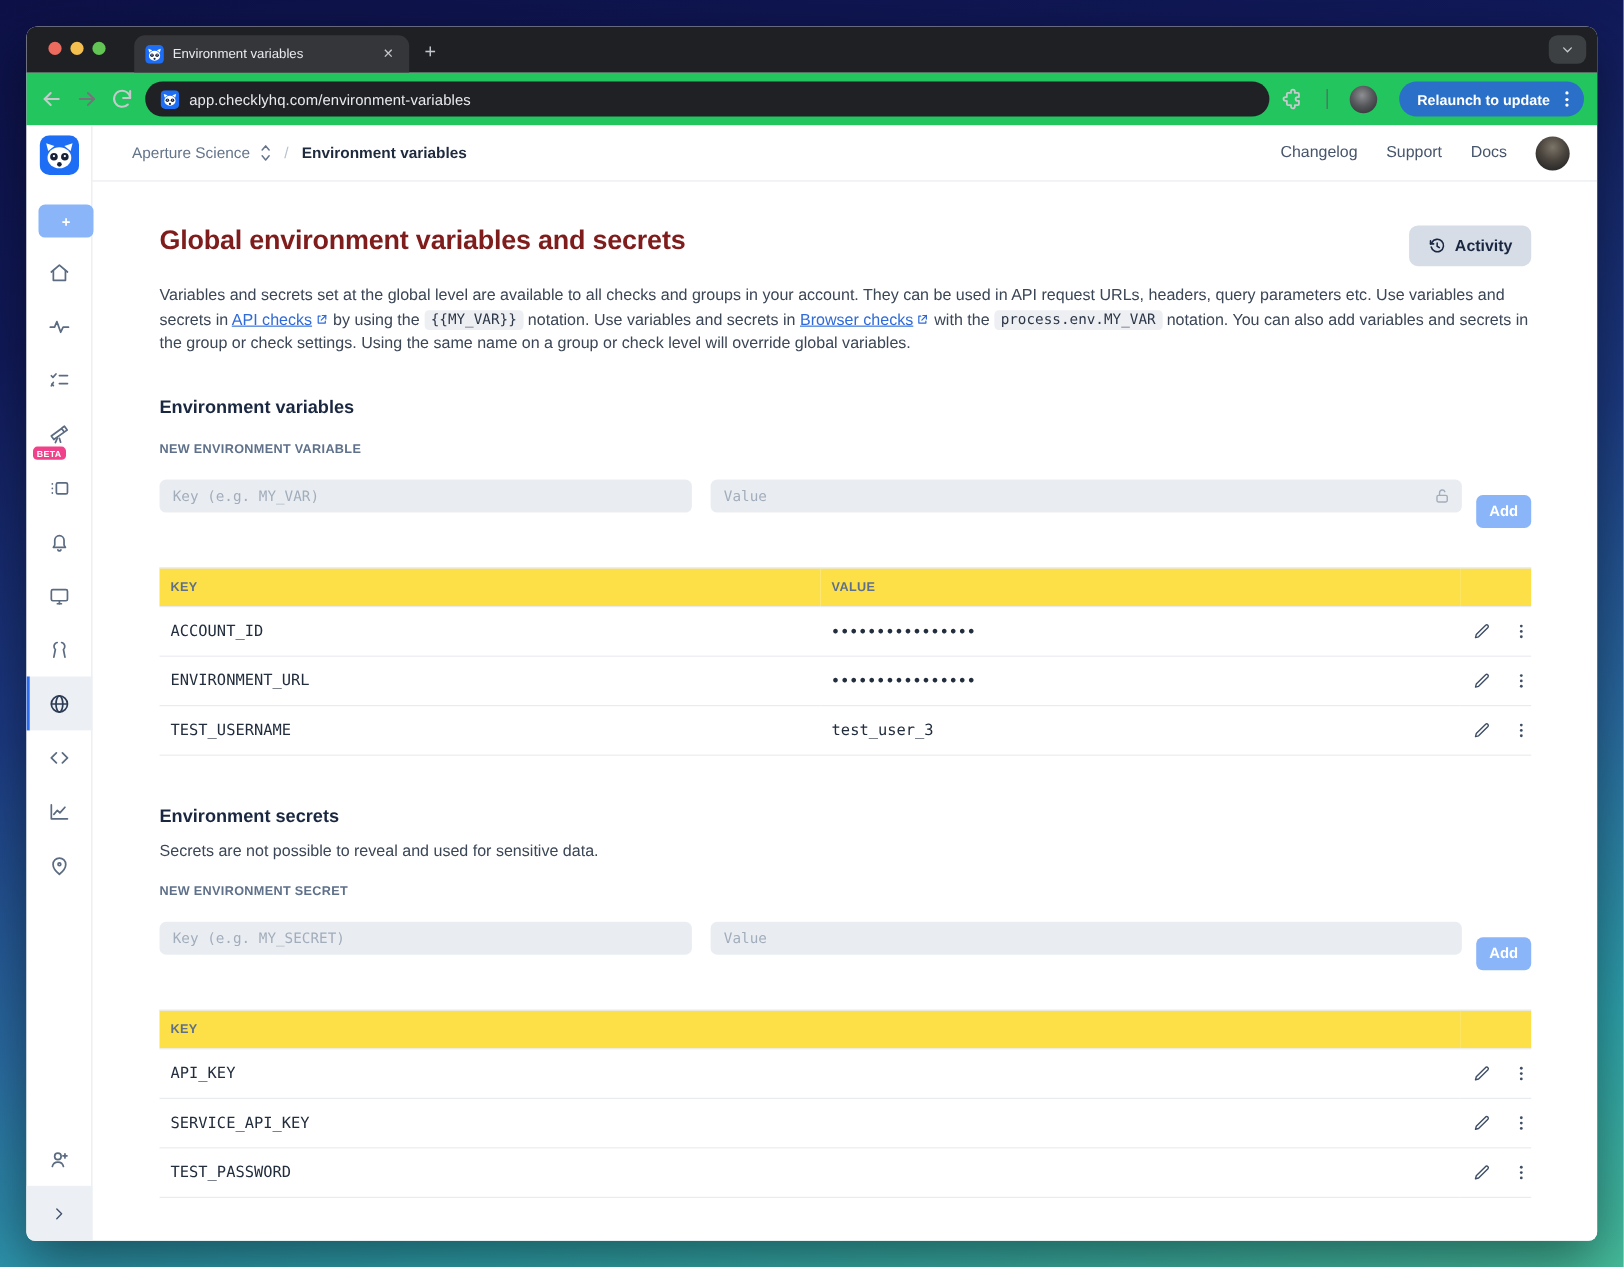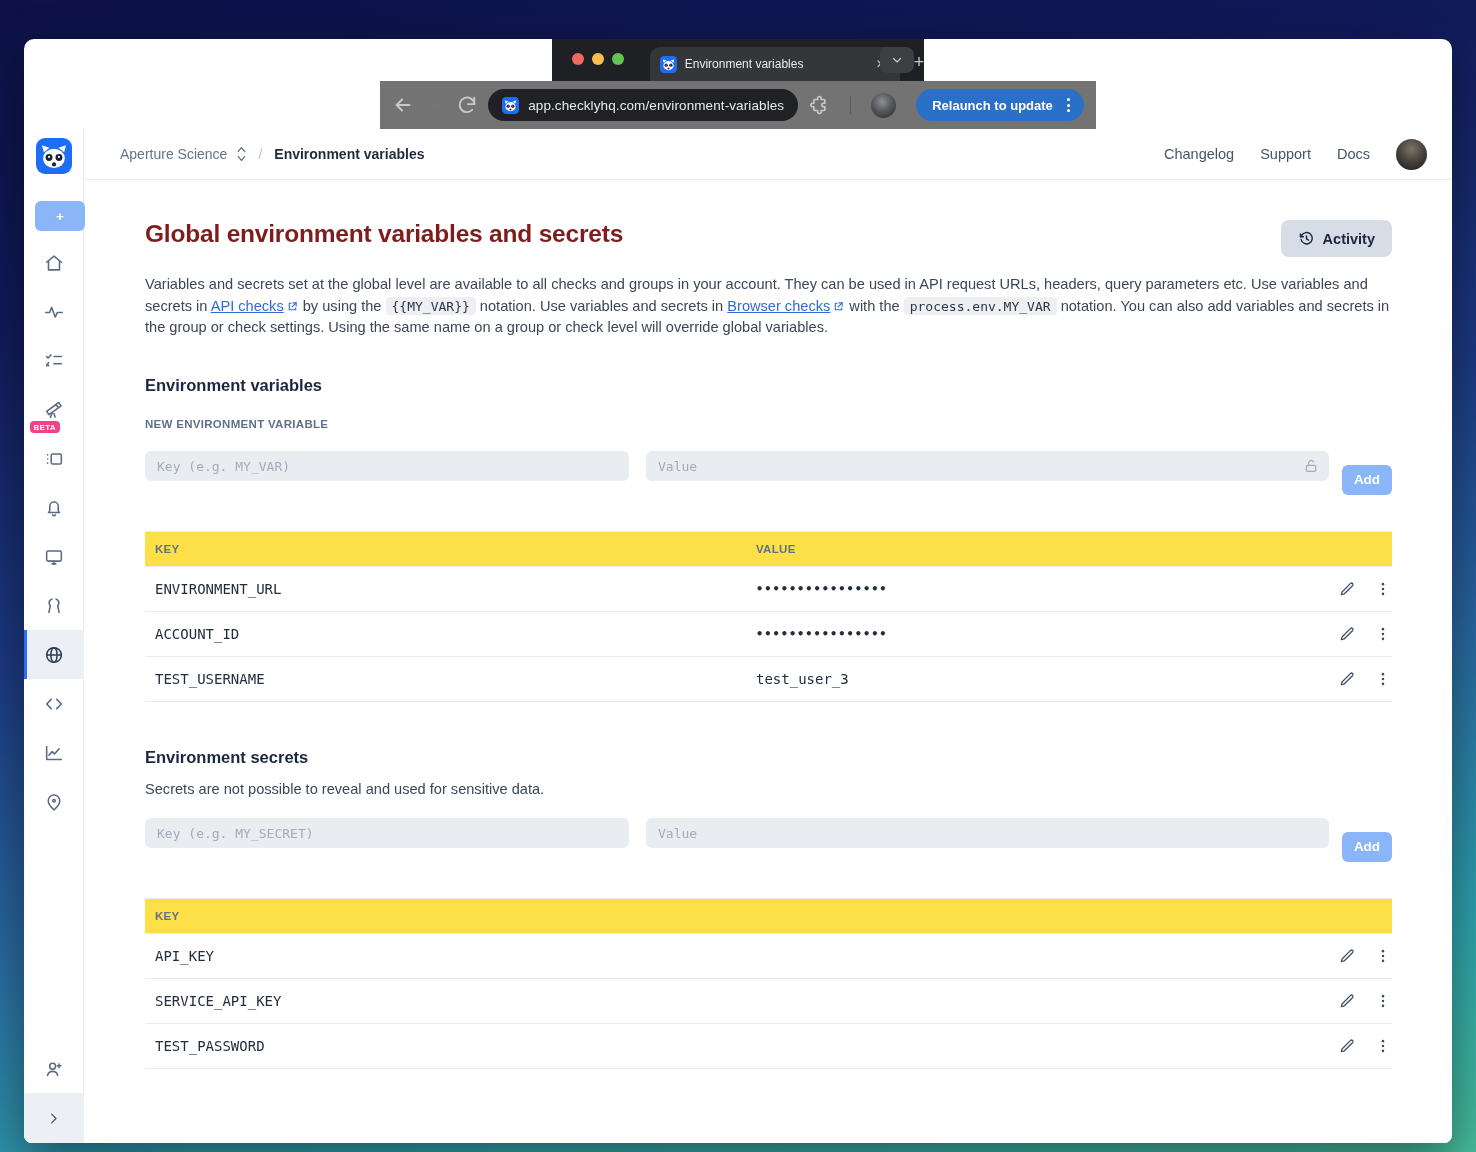--- a/index.html
+++ b/index.html
@@ -2,38 +2,38 @@
 <html><head>
 <meta charset="utf-8">
 <style>
   * { margin:0; padding:0; box-sizing:border-box; }
   html,body { width:1476px; height:1152px; overflow:hidden; }
   body {
     font-family:"Liberation Sans", sans-serif;
     background:linear-gradient(168deg,#0d1147 0%,#111a5a 22%,#1c3a82 46%,#2a6ca2 66%,#2ea3ad 84%,#46bd9b 100%);
   }
   .window {
-    position:absolute; left:24px; top:39px; width:1428px; height:1104px;
+    position:absolute; left:24px; top:24px; width:1428px; height:1104px;
     border-radius:10px 10px 8px 8px; overflow:hidden;
     box-shadow:0 18px 50px rgba(0,0,0,.45);
-    display:flex; flex-direction:column; background:#fff;align-items:center;
+    display:flex; flex-direction:column; background:#fff;
   }
   
   .tabbar { height:42px; background:#1f2023; display:flex; align-items:flex-end; position:relative; flex:none; }
   .traffic { position:absolute; left:20px; top:14px; display:flex; gap:8px; }
   .traffic span { width:12px; height:12px; border-radius:50%; display:block; }
   .t-red { background:#ed6a5e; } .t-yellow { background:#f5bf4f; } .t-green { background:#62c554; }
   .tab { margin-left:98px; width:250px; height:34px; background:#35363a; border-radius:10px 10px 0 0;
          display:flex; align-items:center; padding:0 10px; gap:8px; }
   .tab-title { color:#e8eaed; font-size:12px; flex:1; white-space:nowrap; overflow:hidden; }
   .tab-close { color:#c3c6ca; font-size:12px; cursor:default; padding:2px 4px; }
   .newtab { color:#c3c6ca; font-size:18px; margin-left:14px; padding-bottom:8px; }
   .tabsearch { position:absolute; right:10px; top:8px; width:34px; height:26px; background:#3c4043;
                border-radius:8px; display:flex; align-items:center; justify-content:center; color:#c7cacd; }
-  .toolbar { height:48px; background:#737373; display:flex; align-items:center; padding:0 12px; gap:10px; flex:none; }
+  .toolbar { height:48px; background:#22c55e; display:flex; align-items:center; padding:0 12px; gap:10px; flex:none; }
   .nav-ic { width:22px; height:22px; color:#c7cacd; flex:none; }
   .nav-ic.dim { color:#72767a; }
   .omnibox { flex:1; height:32px; background:#202124; border-radius:16px; display:flex; align-items:center;
              padding:0 14px; gap:9px; }
   .omnibox .url { color:#e8eaed; font-size:13.5px; letter-spacing:.1px; }
   .favicon { width:17px; height:17px; flex:none; }
   .toolbar-right { display:flex; align-items:center; gap:20px; }
   .tool-divider { width:1px; height:18px; background:#5a5d61; }
   .chrome-avatar { width:25px; height:25px; border-radius:50%;
     background:radial-gradient(circle at 45% 35%, #8d8f93 0%, #56585c 45%, #26282b 100%); }
@@ -351,37 +351,37 @@
         <table>
           <thead>
             <tr>
               <th class="col-key">KEY</th>
               <th>VALUE</th>
               <th class="col-actions"></th>
             </tr>
           </thead>
           <tbody>
             <tr>
-              <td>ENVIRONMENT_URL</td>
+              <td>ACCOUNT_ID</td>
               <td class="masked">••••••••••••••••</td>
               <td class="actions">
                   <div class="action-group">
                 <svg class="icon-btn" viewBox="0 0 24 24" fill="none" stroke="currentColor" stroke-width="1.7" stroke-linecap="round" stroke-linejoin="round">
                       <path d="M4.5 19.5l.9-3.6L16.8 4.5a2 2 0 0 1 2.8 2.8L8.2 18.6z"></path>
                     </svg>
                 <svg class="icon-btn" viewBox="0 0 24 24" fill="currentColor">
                       <circle cx="12" cy="5.5" r="1.7"></circle>
                       <circle cx="12" cy="12" r="1.7"></circle>
                       <circle cx="12" cy="18.5" r="1.7"></circle>
                     </svg>
               </div>
                 </td>
             </tr>
             <tr>
-              <td>ACCOUNT_ID</td>
+              <td>ENVIRONMENT_URL</td>
               <td class="masked">••••••••••••••••</td>
               <td class="actions">
                   <div class="action-group">
                 <svg class="icon-btn" viewBox="0 0 24 24" fill="none" stroke="currentColor" stroke-width="1.7" stroke-linecap="round" stroke-linejoin="round">
                       <path d="M4.5 19.5l.9-3.6L16.8 4.5a2 2 0 0 1 2.8 2.8L8.2 18.6z"></path>
                     </svg>
                 <svg class="icon-btn" viewBox="0 0 24 24" fill="currentColor">
                       <circle cx="12" cy="5.5" r="1.7"></circle>
                       <circle cx="12" cy="12" r="1.7"></circle>
                       <circle cx="12" cy="18.5" r="1.7"></circle>
@@ -404,20 +404,21 @@
                     </svg>
               </div>
                 </td>
             </tr>
           </tbody>
         </table>
 
         <div class="secrets-block">
           <h2>Environment secrets</h2>
           <div class="section-desc">Secrets are not possible to reveal and used for sensitive data.</div>
+          <div class="form-label">NEW ENVIRONMENT SECRET</div>
           <div class="form-row">
             <input class="inp inp-key" placeholder="Key (e.g. MY_SECRET)" style="">
             <div class="val-wrap">
               <input class="inp" placeholder="Value" style="">
             </div>
             <button class="add-btn">Add</button>
           </div>
 
           <table>
             <thead>

